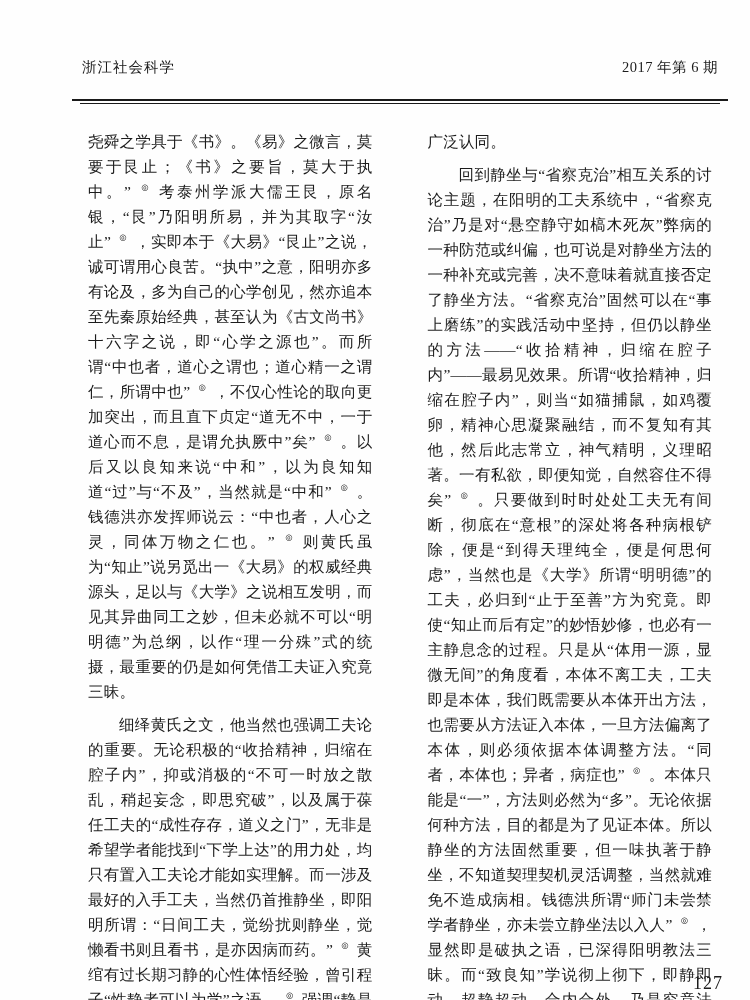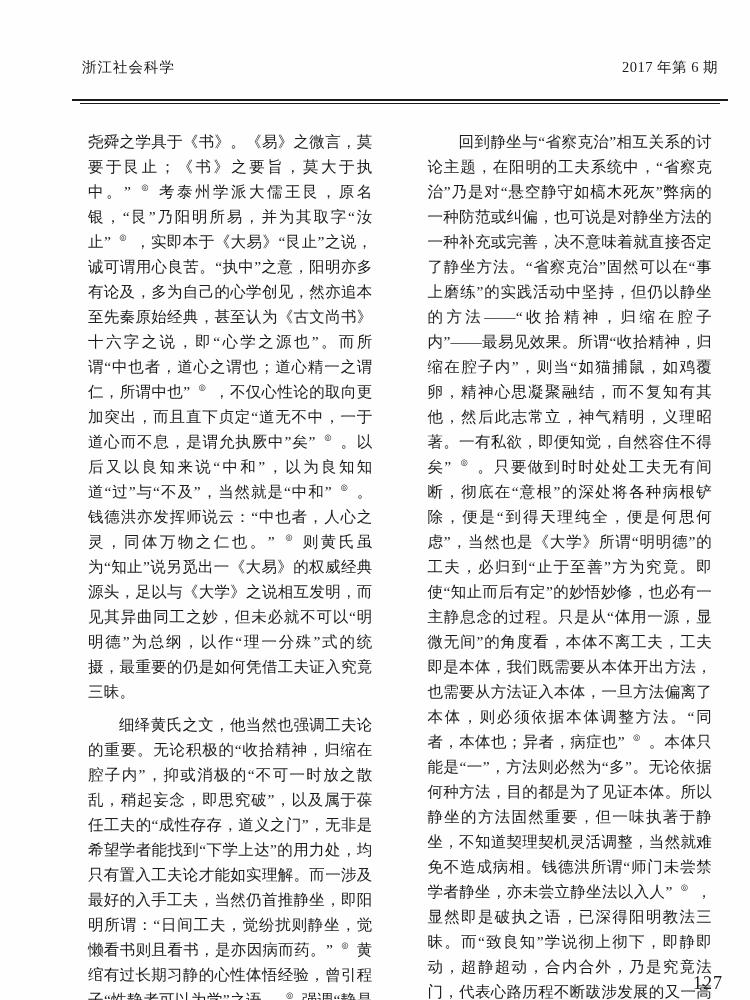--- a/index.html
+++ b/index.html
@@ -76,19 +76,20 @@
   <div class="double-rule">
     <div class="thin"></div>
   </div>
 
   <div class="body-columns">
     <div class="column">
         <p class="para">尧舜之学具于《书》。《易》之微言，莫要于艮止；《书》之要旨，莫大于执中。”<sup class="fn">◎</sup>考泰州学派大儒王艮，原名银，“艮”乃阳明所易，并为其取字“汝止”<sup class="fn">◎</sup>，实即本于《大易》“艮止”之说，诚可谓用心良苦。“执中”之意，阳明亦多有论及，多为自己的心学创见，然亦追本至先秦原始经典，甚至认为《古文尚书》十六字之说，即“心学之源也”。而所谓“中也者，道心之谓也；道心精一之谓仁，所谓中也”<sup class="fn">◎</sup>，不仅心性论的取向更加突出，而且直下贞定“道无不中，一于道心而不息，是谓允执厥中”矣”<sup class="fn">◎</sup>。以后又以良知来说“中和”，以为良知知道“过”与“不及”，当然就是“中和”<sup class="fn">◎</sup>。钱德洪亦发挥师说云：“中也者，人心之灵，同体万物之仁也。”<sup class="fn">◎</sup>则黄氏虽为“知止”说另觅出一《大易》的权威经典源头，足以与《大学》之说相互发明，而见其异曲同工之妙，但未必就不可以“明明德”为总纲，以作“理一分殊”式的统摄，最重要的仍是如何凭借工夫证入究竟三昧。</p>
         <p class="para indent">细绎黄氏之文，他当然也强调工夫论的重要。无论积极的“收拾精神，归缩在腔子内”，抑或消极的“不可一时放之散乱，稍起妄念，即思究破”，以及属于葆任工夫的“成性存存，道义之门”，无非是希望学者能找到“下学上达”的用力处，均只有置入工夫论才能如实理解。而一涉及最好的入手工夫，当然仍首推静坐，即阳明所谓：“日间工夫，觉纷扰则静坐，觉懒看书则且看书，是亦因病而药。”<sup class="fn">◎</sup>黄绾有过长期习静的心性体悟经验，曾引程子“性静者可以为学”之语，<sup class="fn">◎</sup>强调“静是寡欲”<sup class="fn">◎</sup>，寡欲才能扫荡妄念，扫荡妄念才能排除纷扰。即使有向外求理倾向的朱子，也知“收敛此心，不容一物，乃是用功也”<sup class="fn">◎</sup>。“静坐息思虑”的方法，恰好便是诊治散乱的最好药方。<sup class="fn">◎</sup>就《大学》“安”字所显示的方法论意义而言，则“人心之动，惟‘安’为难，得其‘安’则得心之体矣。故曰‘安而后能虑，虑而后能得’”<sup class="fn">◎</sup>。而“安”之前，诸如“止”、“定”、“静”等，也都为工夫系统中不可或缺的步骤。可见“静坐息思虑”作为一种心性证悟的入手工夫，主要的特点即在于直入心源，如实观照省察自己的内部存在状态，不断提升生命存在的境界，避免学人常见的纠缠枝叶而遗弃本根的人生弊病。尽管每一个体的具体情况不同，与之相应的方法也应随时调整，但静坐作为对治妄念杂虑的有效药方，仍受到心学学者的</p>
       </div>
     <div class="column">
+        <p class="para">广泛认同。</p>
         <p class="para indent">回到静坐与“省察克治”相互关系的讨论主题，在阳明的工夫系统中，“省察克治”乃是对“悬空静守如槁木死灰”弊病的一种防范或纠偏，也可说是对静坐方法的一种补充或完善，决不意味着就直接否定了静坐方法。“省察克治”固然可以在“事上磨练”的实践活动中坚持，但仍以静坐的方法——“收拾精神，归缩在腔子内”——最易见效果。所谓“收拾精神，归缩在腔子内”，则当“如猫捕鼠，如鸡覆卵，精神心思凝聚融结，而不复知有其他，然后此志常立，神气精明，义理昭著。一有私欲，即便知觉，自然容住不得矣”<sup class="fn">◎</sup>。只要做到时时处处工夫无有间断，彻底在“意根”的深处将各种病根铲除，便是“到得天理纯全，便是何思何虑”，当然也是《大学》所谓“明明德”的工夫，必归到“止于至善”方为究竟。即使“知止而后有定”的妙悟妙修，也必有一主静息念的过程。只是从“体用一源，显微无间”的角度看，本体不离工夫，工夫即是本体，我们既需要从本体开出方法，也需要从方法证入本体，一旦方法偏离了本体，则必须依据本体调整方法。“同者，本体也；异者，病症也”<sup class="fn">◎</sup>。本体只能是“一”，方法则必然为“多”。无论依据何种方法，目的都是为了见证本体。所以静坐的方法固然重要，但一味执著于静坐，不知道契理契机灵活调整，当然就难免不造成病相。钱德洪所谓“师门未尝禁学者静坐，亦未尝立静坐法以入人”<sup class="fn">◎</sup>，显然即是破执之语，已深得阳明教法三昧。而“致良知”学说彻上彻下，即静即动，超静超动，合内合外，乃是究竟法门，代表心路历程不断跋涉发展的又一高峰，既有静坐之长，又无静坐之弊，当然就成为教之“三变”的最后一变，具有晚年定论的重要意义。足证阳明一再调整和发展的，实际都是如何在工夫论上契理契机地引接他人，所谓“变”实际是为了对治证本体过程中出现的偏差——“天下病虚，救之以实；天下病实，救之之以虚<sup class="fn">◎</sup>”——不变者则为龙场顿悟之后始终坚信不渝的终极道体及生命托付。诚如后来的聂双江(豹)所说：“教无定法，学有定体……随时因俗，量其资之所近而潜易其习之所染，惟善教者能之。”</p>
       </div>
   </div>
 
   <div class="page-number">127</div>
 
 </div>
 
 </body></html>

